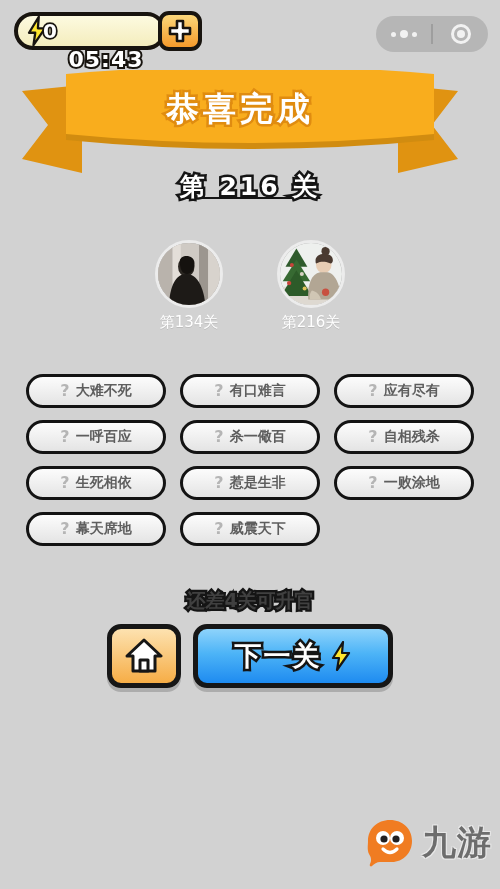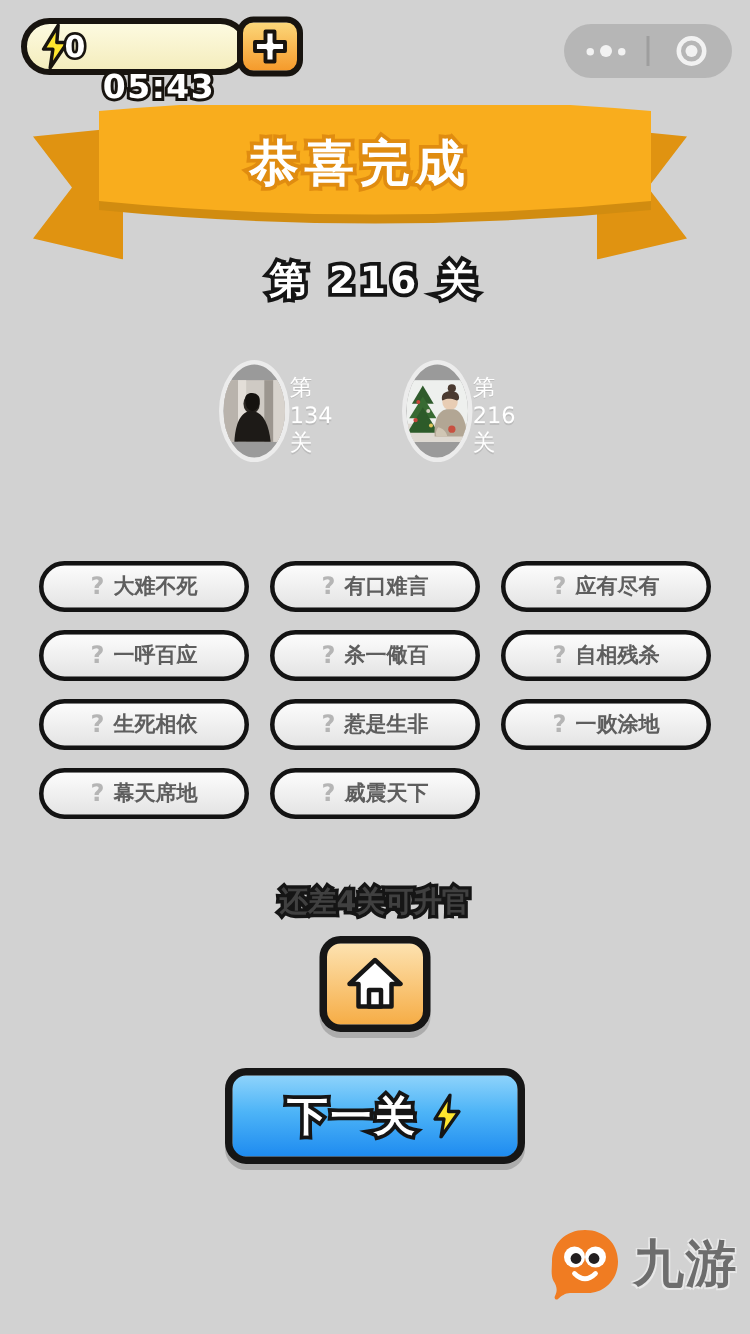--- a/index.html
+++ b/index.html
@@ -184,35 +184,37 @@
     top: 170px;
     left: 0; right: 0;
     text-align: center;
     font-size: 25px;
     font-weight: bold;
     color: #ffffff;
     letter-spacing: 3px;
     -webkit-text-stroke: 5px #151515;
     paint-order: stroke fill;
     font-family: "DejaVu Sans", sans-serif;
+    text-decoration: underline;
   }
 
   
   #avatars {
     position: absolute;
     top: 240px;
     left: 0;
     width: 500px;
     display: flex;
     justify-content: center;
     gap: 36px;
   }
   .avatar-item {
     width: 86px;
     display: flex;
+    flex-direction: column;
     align-items: center;
     cursor: pointer;
   }
   .avatar-ring {
     width: 68px;
     height: 68px;
     border-radius: 50%;
     border: 3px solid #ececec;
     box-sizing: border-box;
     overflow: hidden;
@@ -284,22 +286,21 @@
 
   
   #actions {
     position: absolute;
     top: 624px;
     left: 0;
     width: 500px;
     display: flex;
     justify-content: center;
     align-items: center;
-    gap: 24px;
-    flex-direction: column;
+    gap: 12px;
   }
   #home-button {
     width: 74px;
     height: 64px;
     background: linear-gradient(#fde2b0, #f6ad46);
     border: 5px solid #161616;
     border-radius: 14px;
     box-sizing: border-box;
     display: flex;
     align-items: center;

